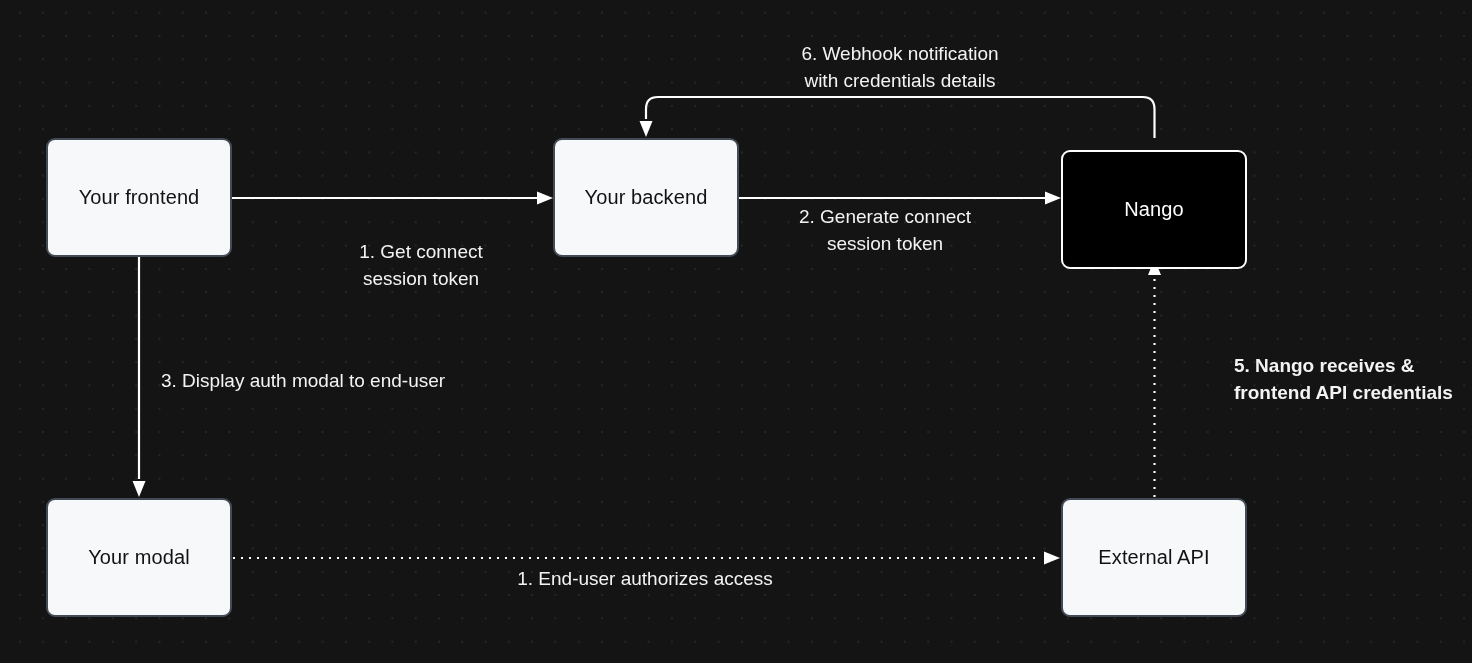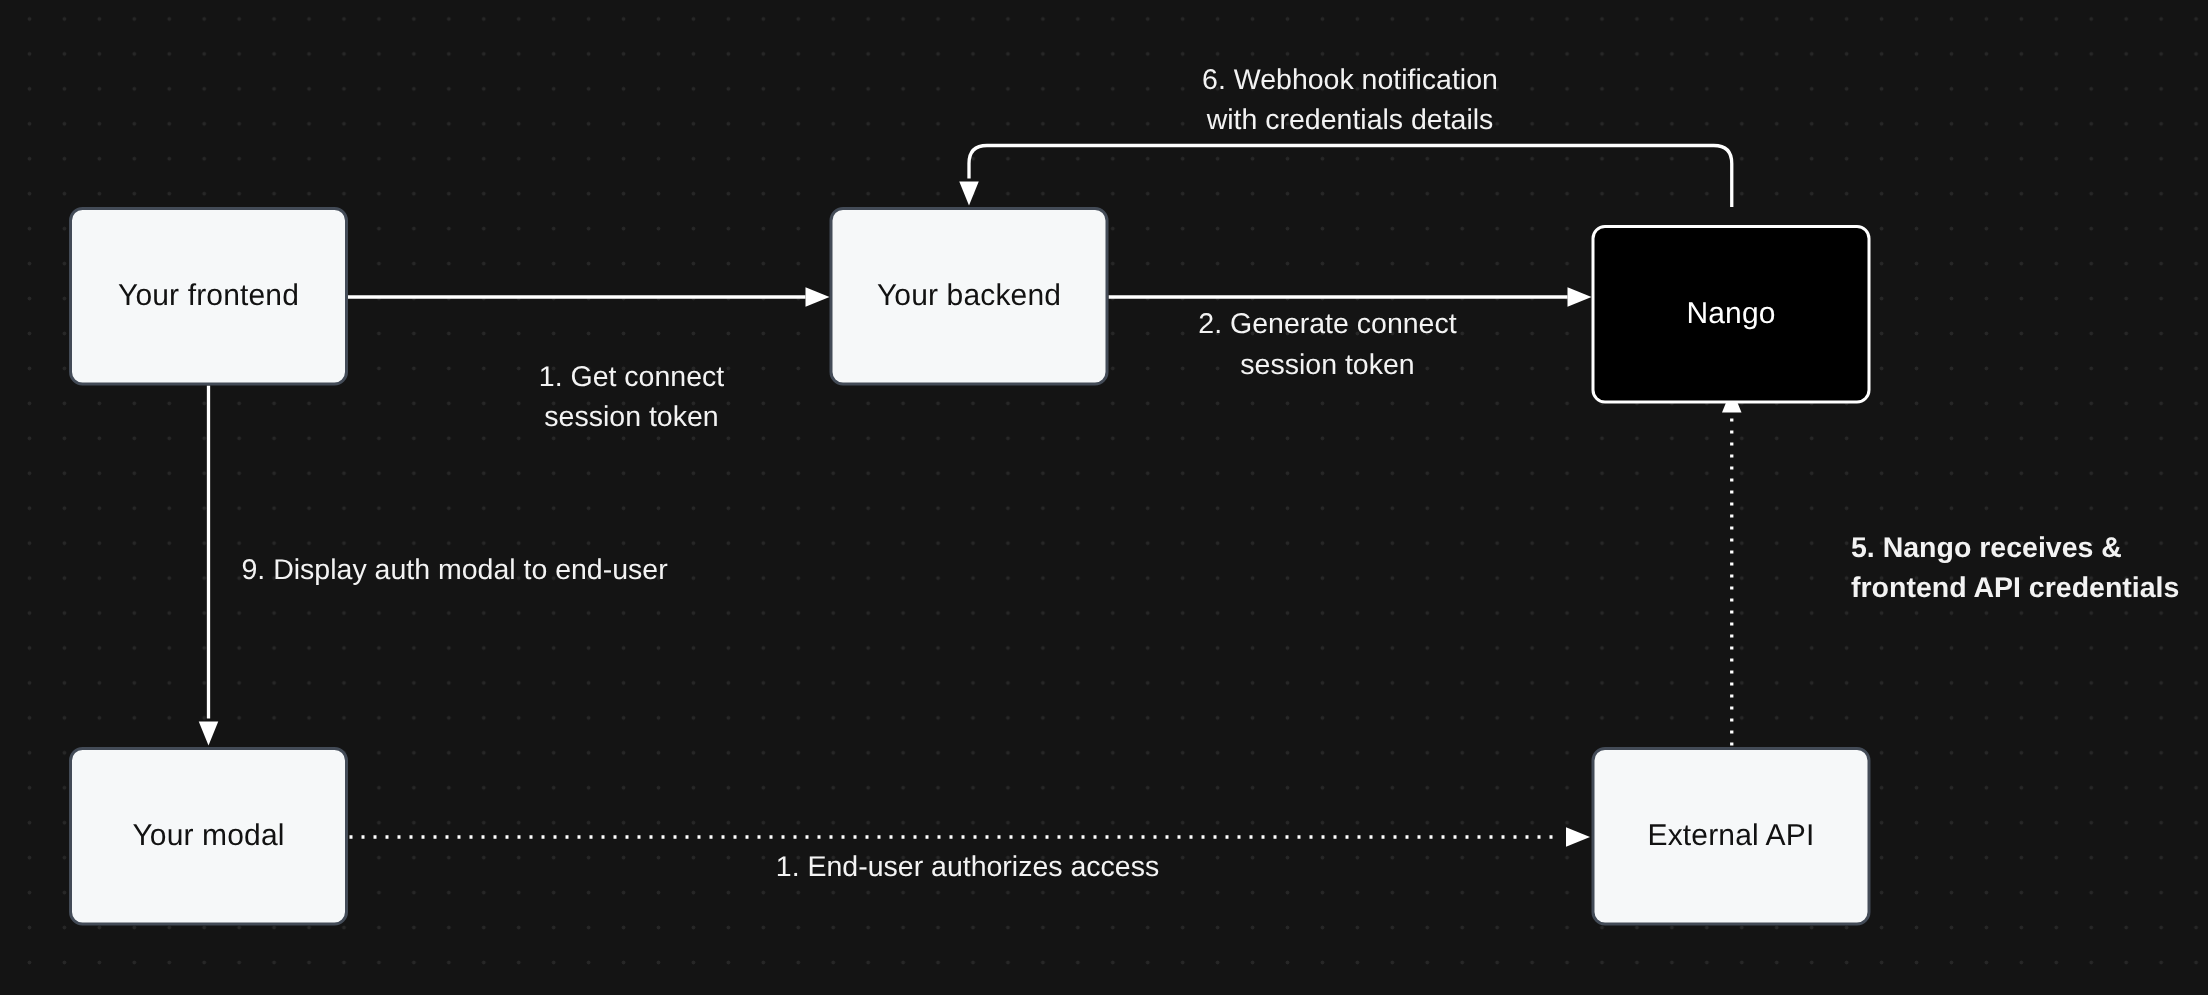--- a/index.html
+++ b/index.html
@@ -119,21 +119,21 @@
 
   <div class="edge-label center" style="left:321px; top:202px; width:200px;margin-top:36px;">
     <span>1. Get connect</span>
     <span>session token</span>
   </div>
   <div class="edge-label center" style="left:775px; top:203px; width:220px;">
     <span>2. Generate connect</span>
     <span>session token</span>
   </div>
   <div class="edge-label" style="left:161px; top:367px;">
-    <span>9. Display auth modal to end-user</span>
+    <span>3. Display auth modal to end-user</span>
   </div>
   <div class="edge-label center" style="left:445px; top:565px; width:400px;">
     <span>1. End-user authorizes access</span>
   </div>
   <div class="edge-label" style="left:1234px; top:352px;font-weight:bold;">
     <span>5. Nango receives &amp;</span>
     <span>frontend API credentials</span>
   </div>
   <div class="edge-label center" style="left:770px; top:40px; width:260px;">
     <span>6. Webhook notification</span>

